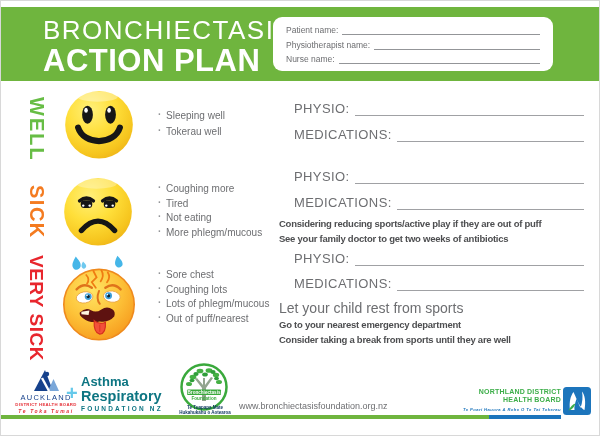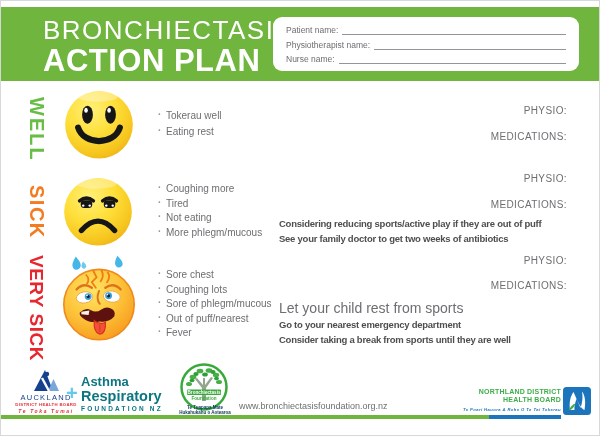--- a/index.html
+++ b/index.html
@@ -3,38 +3,38 @@
 <meta charset="utf-8">
 <style>
   html,body{margin:0;padding:0;background:#fff;}
   .page{position:relative;width:600px;height:436px;background:#fff;border:1px solid #d8d8d8;
         box-sizing:border-box;overflow:hidden;font-family:"Liberation Sans",sans-serif;}
   
   .header{position:absolute;top:6px;left:0;width:600px;height:74px;background:#6fb53e;}
   .title{position:absolute;left:42px;top:8px;color:#fff;}
   .t1{font-size:26px;font-weight:400;letter-spacing:1.5px;line-height:30px;}
   .t2{font-size:31px;font-weight:800;letter-spacing:.5px;line-height:32px;}
-  .name-box{position:absolute;left:272px;top:10px;width:306px;height:54px;background:#fff;
+  .name-box{position:absolute;left:272px;top:10px;width:280px;height:54px;background:#fff;
             border-radius:9px;display:flex;flex-direction:column;justify-content:space-evenly;
             padding:4px 13px;box-sizing:border-box;}
   .nfield{display:flex;align-items:flex-end;font-size:8.5px;color:#6d6e71;height:11px;}
   .nfield .line{flex:1;border-bottom:1px solid #939598;margin-left:4px;height:8px;}
   
   .vlabel{position:absolute;left:20px;width:30px;display:flex;align-items:center;justify-content:center;
           writing-mode:vertical-rl;font-weight:700;white-space:nowrap;}
   .v-well{color:#67bd45;top:90px;height:76px;font-size:20px;letter-spacing:2px;}
   .v-sick{color:#f47b20;top:182px;height:58px;font-size:20px;letter-spacing:1.5px;}
   .v-vsick{color:#e8262d;top:252px;height:110px;font-size:19px;letter-spacing:.5px;}
   .emoji{position:absolute;}
   ul.symptoms{position:absolute;left:156px;width:130px;list-style:none;margin:0;padding:0;}
   ul.symptoms li{font-size:10px;color:#6d6e71;line-height:14.5px;padding-left:9px;position:relative;}
   ul.lh16 li{line-height:16px;}
   ul.symptoms li::before{content:"\00B7";position:absolute;left:1px;top:-1px;color:#939598;font-weight:700;}
-  .frow{position:absolute;left:276px;width:290px;height:11px;display:flex;align-items:flex-end;
-        font-size:10px;letter-spacing:.4px;color:#6d6e71;flex-direction:column;}
+  .frow{position:absolute;left:293px;width:290px;height:11px;display:flex;align-items:flex-end;
+        font-size:13px;letter-spacing:.4px;color:#6d6e71;}
   .frow .line{flex:1;border-bottom:1px solid #a0a1a4;margin-left:5px;height:8px;}
   .note{position:absolute;left:278px;white-space:nowrap;}
   .note-bold{font-size:9.5px;font-weight:700;color:#4d4e50;letter-spacing:-.25px;}
   .note-reg{font-size:14px;font-weight:400;color:#6d6e71;}
   
   .rule-green{position:absolute;left:0;top:414px;width:488px;height:3.5px;background:#6fb53e;}
   .rule-blue{position:absolute;left:488px;top:414px;width:72px;height:3.5px;background:#1c75bc;}
   .akl{position:absolute;left:14px;top:366px;width:62px;text-align:center;}
   .akl .nm{font-size:7.5px;font-weight:400;color:#16418c;letter-spacing:1.3px;margin-top:1px;white-space:nowrap;}
   .akl .bd{font-size:4.3px;font-weight:700;color:#e53138;letter-spacing:.3px;white-space:nowrap;}
@@ -90,22 +90,22 @@
     </defs>
     <circle cx="50" cy="51" r="47" fill="url(#g1)"></circle>
     <ellipse cx="48" cy="12" rx="28" ry="7" fill="#ffffff" opacity="0.35"></ellipse>
     <ellipse cx="34" cy="37" rx="7.5" ry="12.5" fill="#161616"></ellipse>
     <ellipse cx="66" cy="37" rx="7.5" ry="12.5" fill="#161616"></ellipse>
     <ellipse cx="32" cy="31" rx="2.5" ry="3.5" fill="#ffffff"></ellipse>
     <ellipse cx="64" cy="31" rx="2.5" ry="3.5" fill="#ffffff"></ellipse>
     <path d="M21,55 C29,80 71,80 79,55" fill="none" stroke="#161616" stroke-width="8.5" stroke-linecap="round"></path>
   </svg>
   <ul class="symptoms lh16" style="top:107px">
+    <li>Sleeping well</li>
     <li>Tokerau well</li>
-    <li>Eating rest</li>
   </ul>
   <div class="frow" style="top:104px">
     <span>PHYSIO:</span>
     <span class="line"></span>
   </div>
   <div class="frow" style="top:130px">
     <span>MEDICATIONS:</span>
     <span class="line"></span>
   </div>
 
@@ -187,23 +187,22 @@
     <path d="M50,45 Q46,55 51,61" fill="none" stroke="#df731b" stroke-width="2.5" stroke-linecap="round"></path>
 
     <path d="M26,72 Q33,65 40,69 Q46,73 53,68 Q60,63 67,68 Q71,71 69,77 Q62,85 51,83 Q39,86 30,79 Q25,76 26,72 Z" fill="#5e1210"></path>
     <path d="M28,71 L38,69.5 L37,75 L28,74 Z" fill="#fdf4df"></path>
     <path d="M44,82 Q43,97 51,99 Q59,98 58,84 Q51,88 44,82 Z" fill="#f3503a" stroke="#d6301f" stroke-width="1.5"></path>
     <path d="M51,87 L51,96" stroke="#d6301f" stroke-width="1" fill="none"></path>
   </svg>
   <ul class="symptoms" style="top:267px">
     <li>Sore chest</li>
     <li>Coughing lots</li>
-    <li>Sore of phlegm/mucous</li>
+    <li>Lots of phlegm/mucous</li>
     <li>Out of puff/nearest</li>
-    <li>Fever</li>
   </ul>
   <div class="frow" style="top:254px">
     <span>PHYSIO:</span>
     <span class="line"></span>
   </div>
   <div class="frow" style="top:279px">
     <span>MEDICATIONS:</span>
     <span class="line"></span>
   </div>
   <div class="note note-reg" style="top:299px">Let your child rest from sports</div>

